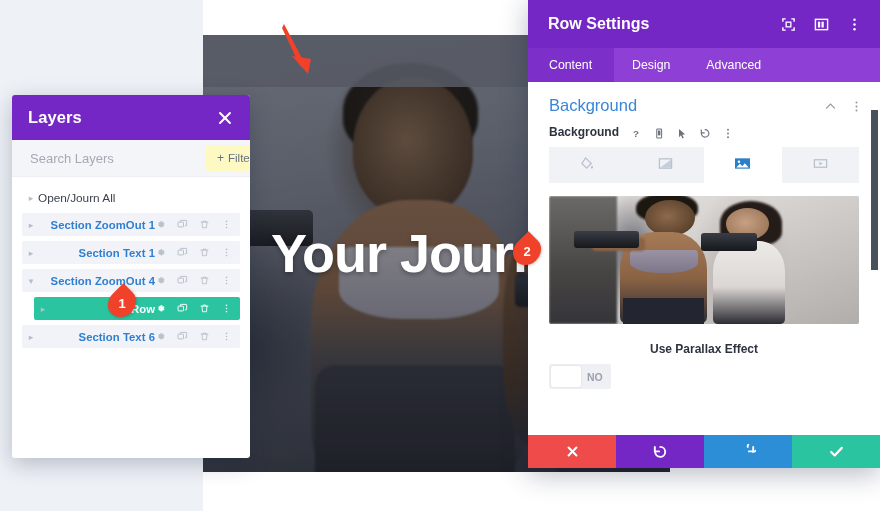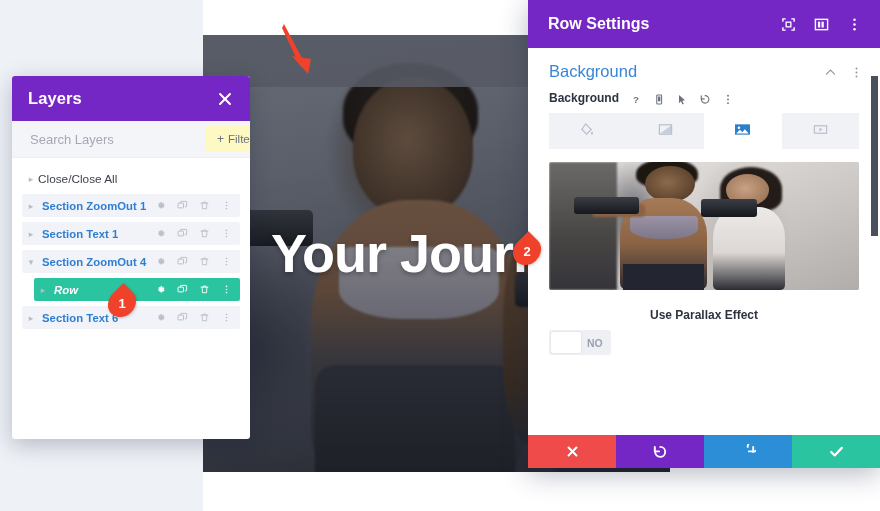--- a/index.html
+++ b/index.html
@@ -120,21 +120,21 @@
 
   
   .arrow-annot {
     position: absolute; left: 278px; top: 22px;
     width: 40px; height: 56px;
   }
 
   
   .layers-panel {
     position: absolute;
-    left: 12px; top: 76px; width: 238px; height: 363px;
+    left: 12px; top: 95px; width: 238px; height: 363px;
     background: #ffffff;
     box-shadow: 0 6px 22px rgba(20,30,60,0.26);
     border-radius: 3px;
     overflow: hidden;
   }
   .layers-header {
     height: 45px;
     background: #7427c4;
     display: flex; align-items: center;
     padding: 0 16px;
@@ -202,23 +202,23 @@
     padding-left: 2px;
     background: #f1f3f8;
     border-radius: 2px;
     cursor: pointer;
     position: relative;
   }
   .layer-row.indent { margin-left: 22px; }
   .layer-row.active { background: #2ac4a1; }
   .layer-label {
     font-size: 11.3px; color: #2f7fd1; font-weight: bold;
-    flex: 1; padding-left: 4px; letter-spacing: .05px;
-  }
-  .layer-row.active .layer-label { color: #ffffff; font-style: italic; }
+    flex: 1; padding-left: 4px; letter-spacing: .05px; text-align: right;
+  }
+  .layer-row.active .layer-label { color: #ffffff; }
   .layer-icons { display: flex; align-items: center; gap: 11px; padding-right: 8px; }
   .licon { width: 11px; height: 11px; display: block; opacity: .55; }
   .layer-row.active .licon { opacity: 1; }
   .licon svg { display: block; }
 
   
   .badge {
     position: absolute;
     width: 30px; height: 26px;
     background: #f0422a;
@@ -429,21 +429,21 @@
       <input class="layers-search-input" type="text" placeholder="Search Layers" style="">
       <div class="filter-btn">
         <span class="plus">+</span><span>Filter</span>
       </div>
     </div>
 
     <div class="layers-body">
 
       <div class="open-close-all">
         <span class="caret">▸</span>
-        <span>Close/Close All</span>
+        <span>Open/Journ All</span>
       </div>
 
       <div class="layer-row">
         <span class="caret">▸</span>
         <span class="layer-label">Section ZoomOut 1</span>
         <span class="layer-icons">
           <span class="licon">
               <svg width="11" height="11" viewBox="0 0 16 16">
                 <path fill="#8a93a2" d="M8 5.2a2.8 2.8 0 100 5.6 2.8 2.8 0 000-5.6zm0 4.2a1.4 1.4 0 110-2.8 1.4 1.4 0 010 2.8z"></path>
                 <path fill="#8a93a2" d="M14 8.9l-1.1-.6c.05-.33.05-.67 0-1l1.1-.6-1.2-2-1.2.5a4.6 4.6 0 00-.9-.5L10.5 3h-2.3l-.2 1.3c-.33.12-.63.28-.9.5l-1.2-.5-1.2 2 1.1.6c-.05.33-.05.67 0 1L4.7 8.9l1.2 2 1.2-.5c.27.22.57.38.9.5l.2 1.3h2.3l.2-1.3c.33-.12.63-.28.9-.5l1.2.5 1.2-2z" opacity=".9"></path>
@@ -618,20 +618,31 @@
         <span class="rsh-icon">
           <svg width="15" height="15" viewBox="0 0 16 16">
               <circle cx="8" cy="3" r="1.3" fill="#fff"></circle>
               <circle cx="8" cy="8" r="1.3" fill="#fff"></circle>
               <circle cx="8" cy="13" r="1.3" fill="#fff"></circle>
             </svg>
         </span>
       </div>
     </div>
 
+    <div class="rs-tabs">
+      <div class="rs-tab active">
+          <span>Content</span>
+        </div>
+      <div class="rs-tab">
+          <span>Design</span>
+        </div>
+      <div class="rs-tab">
+          <span>Advanced</span>
+        </div>
+    </div>
 
     <div class="rs-scroll">
 
       <div class="bg-section-head">
         <div class="bg-section-title">Background</div>
         <div class="bg-section-tools">
           <span class="mini-icon">
             <svg width="13" height="13" viewBox="0 0 16 16">
                 <path d="M3 10l5-5 5 5" fill="none" stroke="#6b7686" stroke-width="1.5" stroke-linecap="round"></path>
               </svg>

